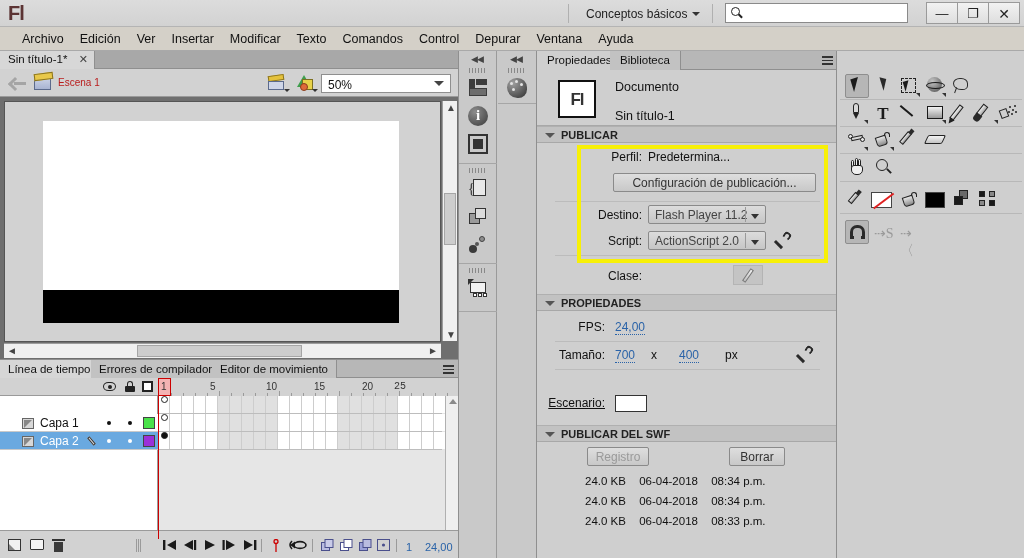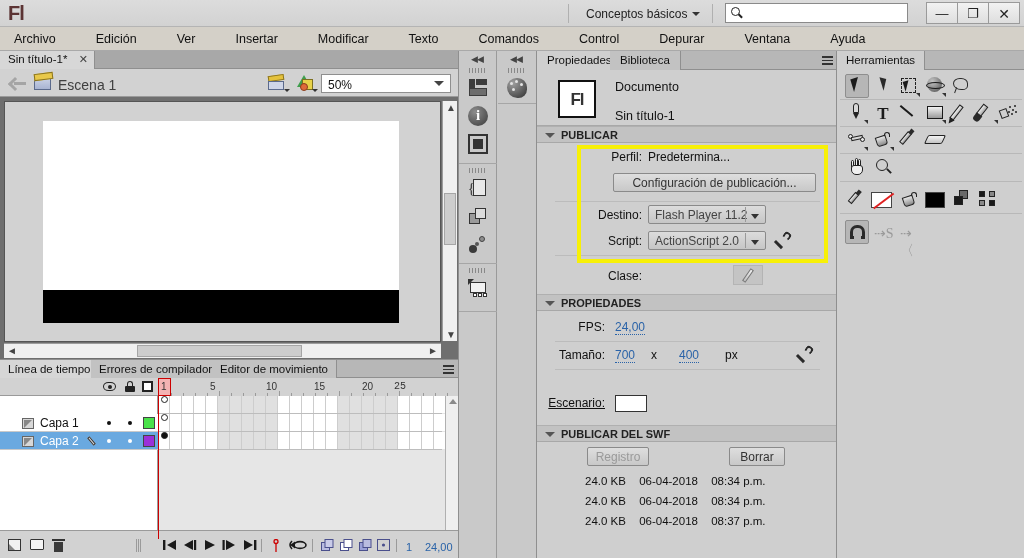--- a/index.html
+++ b/index.html
@@ -57,21 +57,21 @@
     width:32px;height:22px; border:1px solid #9a9a9a; background:linear-gradient(#f2f2f2,#dedede);
     margin-left:-1px; position:relative; cursor:default;
   }
   .wbtn span{ position:absolute; left:0; right:0; top:3px; text-align:center; font-size:13px; color:#222; }
   .wbtn.close span{ font-size:14px; }
 
   
   .menubar{
     position:absolute; left:0; top:27px; width:1024px; height:24px;
     background:#d4d0c8; border-bottom:1px solid #a9a9a9;
-    display:flex; align-items:center; padding-left:6px;gap:24px;
+    display:flex; align-items:center; padding-left:14px;
   }
   .menubar .mi{ padding:3px 8px; font-size:12.5px; color:#111; cursor:default; }
 
   
   .doctabs{
     position:absolute; left:0; top:51px; width:458px; height:18px;
     background:#a8a8a8; border-bottom:1px solid #8f8f8f;
   }
   .doctab{
     position:absolute; left:0; top:0; height:18px;
@@ -96,21 +96,21 @@
     border-left:3px solid #a5a5a5; border-bottom:3px solid #a5a5a5; transform:rotate(45deg);
   }
   .scene-icon{
     position:absolute; left:34px; top:7px; width:17px; height:14px;
     background:linear-gradient(#cfd6e8,#a8b4d2); border:1px solid #5b6a8c;
   }
   .scene-icon:before{
     content:""; position:absolute; left:-1px; top:-4px; width:17px; height:5px;
     background:#e8c84a; border:1px solid #8a7420; transform:rotate(-7deg);
   }
-  .scene-name{ position:absolute; left:58px; top:8px; font-size:14px; color:#404040; }
+  .scene-name{ position:absolute; left:58px; top:8px; font-size:10px; color:#b91c1c; }
   .eb-icon1{
     position:absolute; left:268px; top:6px; width:17px; height:16px;
   }
   .eb-icon1 .top{ position:absolute; left:0; top:0; width:16px; height:6px; background:#e5c23c; border:1px solid #8a7420; transform:rotate(-8deg); }
   .eb-icon1 .bot{ position:absolute; left:0; top:6px; width:16px; height:9px; background:#cfd6e8; border:1px solid #5b6a8c;}
   .eb-icon2{ position:absolute; left:296px; top:5px; width:19px; height:18px; }
   .eb-icon2 .sq{ position:absolute; left:6px; top:5px; width:11px; height:11px; background:#e8d24a; border:1px solid #7d7020; }
   .eb-icon2 .tri{ position:absolute; left:1px; top:1px; width:0;height:0;
      border-left:7px solid transparent;border-right:7px solid transparent;border-bottom:12px solid #3f9e4d;}
   .eb-icon2 .cir{ position:absolute; left:4px; top:9px; width:8px;height:8px; border-radius:50%; background:#e06b3a; border:1px solid #8a3e1e;}
@@ -1004,28 +1004,25 @@
       <span style="margin-left:10px;">08:34 p.m.</span>
     </div>
     <div class="swf-row" style="left:48px; top:444px;">
       <span>24.0 KB</span>
       <span style="margin-left:10px;">06-04-2018</span>
       <span style="margin-left:10px;">08:34 p.m.</span>
     </div>
     <div class="swf-row" style="left:48px; top:464px;">
       <span>24.0 KB</span>
       <span style="margin-left:10px;">06-04-2018</span>
-      <span style="margin-left:10px;">08:37 p.m.</span>
+      <span style="margin-left:10px;">08:33 p.m.</span>
     </div>
   </div>
 
   <div class="tools">
-    <div class="tools-tabbar">
-      <div class="tools-tab">Herramientas</div>
-    </div>
 
     <div class="trow" style="top:22px;">
       <div class="tool sel" style="left:8px;  top:1px;">
           <span class="g-arrow"></span>
         </div>
       <div class="tool" style="left:34px; top:1px;"><span class="g-subsel"></span></div>
       <div class="tool" style="left:60px; top:1px;">
           <span class="g-freeform">
             <span class="ar"></span>
           </span>

